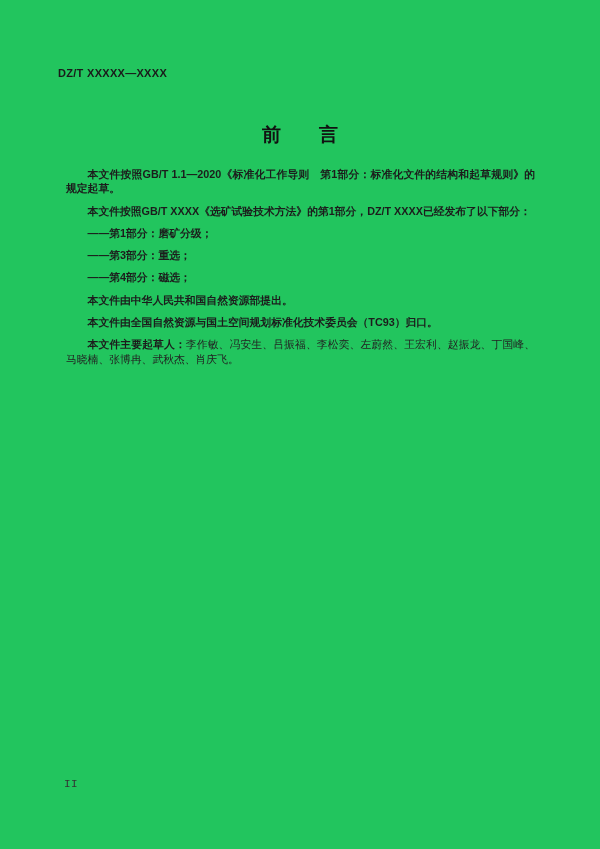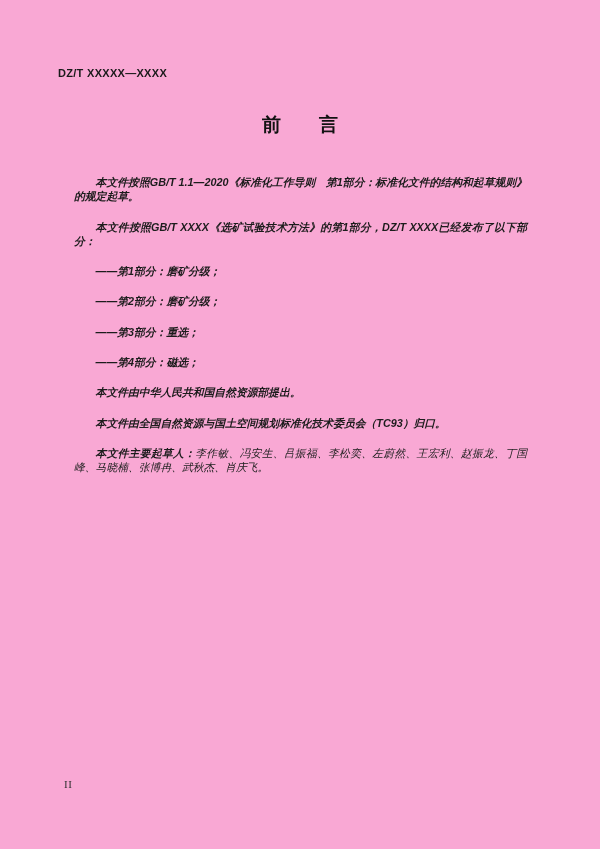--- a/index.html
+++ b/index.html
@@ -6,74 +6,74 @@
   body {
     width: 600px; height: 849px;
     background: #ffffff;
     font-family: "Liberation Sans", sans-serif;
     color: #1c1c1c;
     overflow: hidden;
   }
   .page {
     position: relative;
     width: 600px; height: 849px;
-    background: #f9a8d4;
+    background: #22c55e;
   }
   .doc-header {
     position: absolute;
     left: 58px; top: 67px;
     font-family: "Liberation Sans", sans-serif;
     font-weight: 700;
     font-size: 11px;
     letter-spacing: 0.3px;
     color: #1a1a1a;
     white-space: nowrap;
   }
   .doc-title {
     position: absolute;
-    left: 0; top: 112px;
+    left: 0; top: 122px;
     width: 600px;
     text-align: center;
     font-family: "Liberation Sans", sans-serif;
     font-weight: 700;
     font-size: 19px;
     color: #111111;
     line-height: 26px;
   }
   .content {
     position: absolute;
     left: 58px; top: 159px;
     width: 485px;
     font-size: 10.8px;
     line-height: 14.3px;
     text-align: justify;
     text-justify: inter-ideograph;
     color: #1c1c1c;
   }
-  .content p { margin: 16px; padding: 0; font-style: italic; }
+  .content p { margin: 8px; padding: 0; }
   .para-bold {
     font-family: "Liberation Sans", sans-serif;
     font-weight: 700;
   }
   .para-indent { text-indent: 2em; }
   .para-mixed {
     text-indent: 2em;
     font-family: "Liberation Serif", serif;
     font-weight: 400;
     color: #222222;
   }
   .label-bold {
     font-family: "Liberation Sans", sans-serif;
     font-weight: 700;
     color: #1c1c1c;
   }
   .page-number {
     position: absolute;
     left: 64px; top: 778px;
-    font-family: Liberation Serif, serif;
+    font-family: Liberation Mono, monospace;
     font-size: 11px;
     color: #333333;
     letter-spacing: 0.5px;
   }
 </style>
 </head>
 <body>
 
 <div class="page">
 
@@ -81,21 +81,20 @@
 
   <div class="doc-title">前　　言</div>
 
   <div class="content">
 
     <p class="para-bold para-indent">本文件按照GB/T 1.1—2020《标准化工作导则　第1部分：标准化文件的结构和起草规则》的规定起草。</p>
 
     <p class="para-bold para-indent">本文件按照GB/T XXXX《选矿试验技术方法》的第1部分，DZ/T XXXX已经发布了以下部分：</p>
 
     <p class="para-bold para-indent">——第1部分：磨矿分级；</p>
-    <p class="para-bold para-indent">——第2部分：磨矿分级；</p>
     <p class="para-bold para-indent">——第3部分：重选；</p>
     <p class="para-bold para-indent">——第4部分：磁选；</p>
 
 
     <p class="para-bold para-indent">本文件由中华人民共和国自然资源部提出。</p>
 
     <p class="para-bold para-indent">本文件由全国自然资源与国土空间规划标准化技术委员会（TC93）归口。</p>
 
 
     <p class="para-mixed"><span class="label-bold">本文件主要起草人：</span><span>李作敏、冯安生、吕振福、李松奕、左蔚然、王宏利、赵振龙、丁国峰、马晓楠、张博冉、武秋杰、肖庆飞。</span></p>

